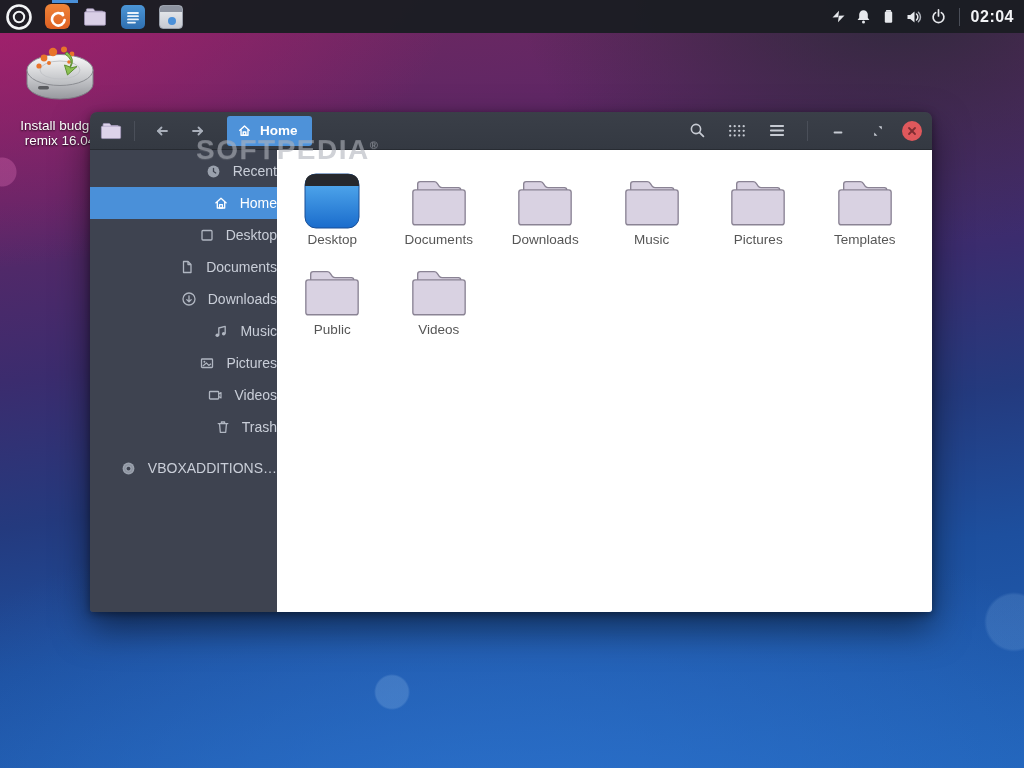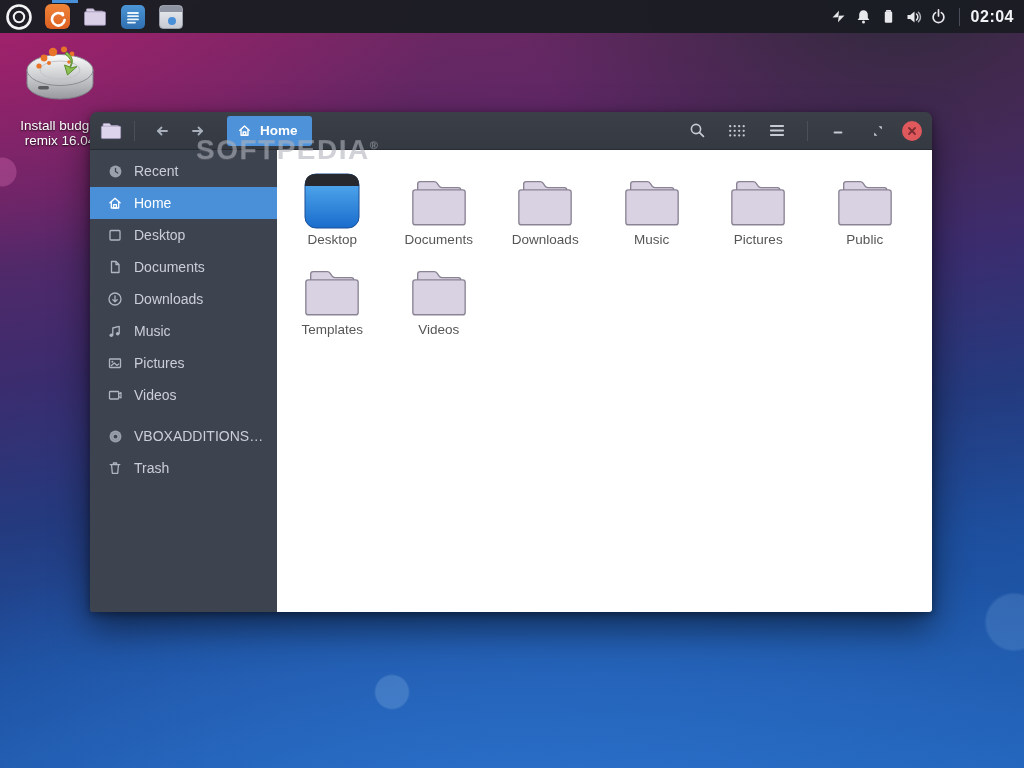--- a/index.html
+++ b/index.html
@@ -78,21 +78,21 @@
     color:#fff; font-size:13.5px; font-weight:bold;
   }
   .hb-right { margin-left:auto; display:flex; align-items:center; gap:8px; }
   .icon-btn { width:32px; height:28px; display:flex; align-items:center; justify-content:center; border-radius:3px; }
   .close-btn { width:20px; height:20px; border-radius:50%; background:#df585c; display:flex; align-items:center; justify-content:center; }
 
   .window-body { flex:1; display:flex; min-height:0; }
 
   
   .sidebar { width:187px; background:#3e4350; flex:0 0 187px; padding-top:5px; color:#c9ced8; }
-  .side-item { height:32px; display:flex; align-items:center; gap:11px; padding-left:17px; font-size:14px; cursor:default; }
+  .side-item { height:32px; display:flex; align-items:center; gap:11px; padding-left:17px; font-size:14px; cursor:default;justify-content:flex-end; }
   .side-item .si-icon { width:16px; height:16px; flex:0 0 16px; display:flex; align-items:center; justify-content:center; }
   .side-item.selected { background:#4a90d9; color:#ffffff; }
   .side-item.gap-top { margin-top:9px; }
 
   
   .content { flex:1; background:#ffffff; position:relative; }
   .file-grid { position:absolute; left:2px; top:8px; width:648px; display:flex; flex-wrap:wrap; }
   .file-cell { width:106.5px; height:90px; display:flex; flex-direction:column; align-items:center; justify-content:flex-end; }
   .file-cell .f-label { font-size:13.5px; color:#565656; margin-top:3px; line-height:16px; }
 </style>
@@ -383,41 +383,41 @@
       </div>
       <div class="side-item">
         <span class="si-icon">
           <svg width="16" height="16" viewBox="0 0 16 16">
               <rect x="2.5" y="4.5" width="9.2" height="7.5" rx="0.8" fill="none" stroke="#b0b6c1" stroke-width="1.3"></rect>
               <path d="M11.7 7 L14 5.6 V11 L11.7 9.6" fill="none" stroke="#b0b6c1" stroke-width="1.2" stroke-linejoin="round"></path>
             </svg>
         </span>
         <span>Videos</span>
       </div>
-      <div class="side-item gap-top">
-        <span class="si-icon">
-          <svg width="15" height="15" viewBox="0 0 16 16">
-              <circle cx="8" cy="8" r="6.3" fill="#9aa1ad"></circle>
-              <circle cx="8" cy="8" r="2" fill="#3e4350"></circle>
-              <circle cx="8" cy="8" r="4.2" fill="none" stroke="#848b97" stroke-width="0.8"></circle>
-            </svg>
-        </span>
-        <span>VBOXADDITIONS…</span>
-      </div>
       <div class="side-item">
         <span class="si-icon">
           <svg width="16" height="16" viewBox="0 0 16 16">
               <g fill="none" stroke="#b0b6c1" stroke-width="1.3" stroke-linecap="round" stroke-linejoin="round">
                 <path d="M4.6 5.2 L5.3 13.3 H10.7 L11.4 5.2"></path>
                 <line x1="3.2" y1="4.6" x2="12.8" y2="4.6"></line>
                 <path d="M6.4 4.4 V3 H9.6 V4.4"></path>
               </g>
             </svg>
         </span>
         <span>Trash</span>
+      </div>
+      <div class="side-item gap-top">
+        <span class="si-icon">
+          <svg width="15" height="15" viewBox="0 0 16 16">
+              <circle cx="8" cy="8" r="6.3" fill="#9aa1ad"></circle>
+              <circle cx="8" cy="8" r="2" fill="#3e4350"></circle>
+              <circle cx="8" cy="8" r="4.2" fill="none" stroke="#848b97" stroke-width="0.8"></circle>
+            </svg>
+        </span>
+        <span>VBOXADDITIONS…</span>
       </div>
     </div>
 
     <div class="content">
       <div class="file-grid">
 
         <div class="file-cell">
           <svg width="56" height="56" viewBox="0 0 56 56">
             <defs>
                 <linearGradient id="deskg" x1="0" y1="0" x2="0" y2="1">
@@ -461,29 +461,29 @@
             <rect x="5" y="12.5" width="54" height="36" rx="2.5" fill="#d9d2e2" stroke="#8a8394" stroke-width="1.4"></rect>
           </svg>
           <div class="f-label">Pictures</div>
         </div>
 
         <div class="file-cell">
           <svg width="62" height="52" viewBox="0 0 64 52">
             <path d="M10 13 V6.5 Q10 4 12.5 4 H27 q2 0 3 1.5 L32.5 9 q1 1.2 3 1.2 H52 q2.5 0 2.5 2.5 V14 H10 Z" fill="#d9d2e2" stroke="#8a8394" stroke-width="1.4"></path>
             <rect x="5" y="12.5" width="54" height="36" rx="2.5" fill="#d9d2e2" stroke="#8a8394" stroke-width="1.4"></rect>
           </svg>
+          <div class="f-label">Templates</div>
+        </div>
+
+        <div class="file-cell">
+          <svg width="62" height="52" viewBox="0 0 64 52">
+            <path d="M10 13 V6.5 Q10 4 12.5 4 H27 q2 0 3 1.5 L32.5 9 q1 1.2 3 1.2 H52 q2.5 0 2.5 2.5 V14 H10 Z" fill="#d9d2e2" stroke="#8a8394" stroke-width="1.4"></path>
+            <rect x="5" y="12.5" width="54" height="36" rx="2.5" fill="#d9d2e2" stroke="#8a8394" stroke-width="1.4"></rect>
+          </svg>
           <div class="f-label">Public</div>
-        </div>
-
-        <div class="file-cell">
-          <svg width="62" height="52" viewBox="0 0 64 52">
-            <path d="M10 13 V6.5 Q10 4 12.5 4 H27 q2 0 3 1.5 L32.5 9 q1 1.2 3 1.2 H52 q2.5 0 2.5 2.5 V14 H10 Z" fill="#d9d2e2" stroke="#8a8394" stroke-width="1.4"></path>
-            <rect x="5" y="12.5" width="54" height="36" rx="2.5" fill="#d9d2e2" stroke="#8a8394" stroke-width="1.4"></rect>
-          </svg>
-          <div class="f-label">Templates</div>
         </div>
 
         <div class="file-cell">
           <svg width="62" height="52" viewBox="0 0 64 52">
             <path d="M10 13 V6.5 Q10 4 12.5 4 H27 q2 0 3 1.5 L32.5 9 q1 1.2 3 1.2 H52 q2.5 0 2.5 2.5 V14 H10 Z" fill="#d9d2e2" stroke="#8a8394" stroke-width="1.4"></path>
             <rect x="5" y="12.5" width="54" height="36" rx="2.5" fill="#d9d2e2" stroke="#8a8394" stroke-width="1.4"></rect>
           </svg>
           <div class="f-label">Videos</div>
         </div>
 

